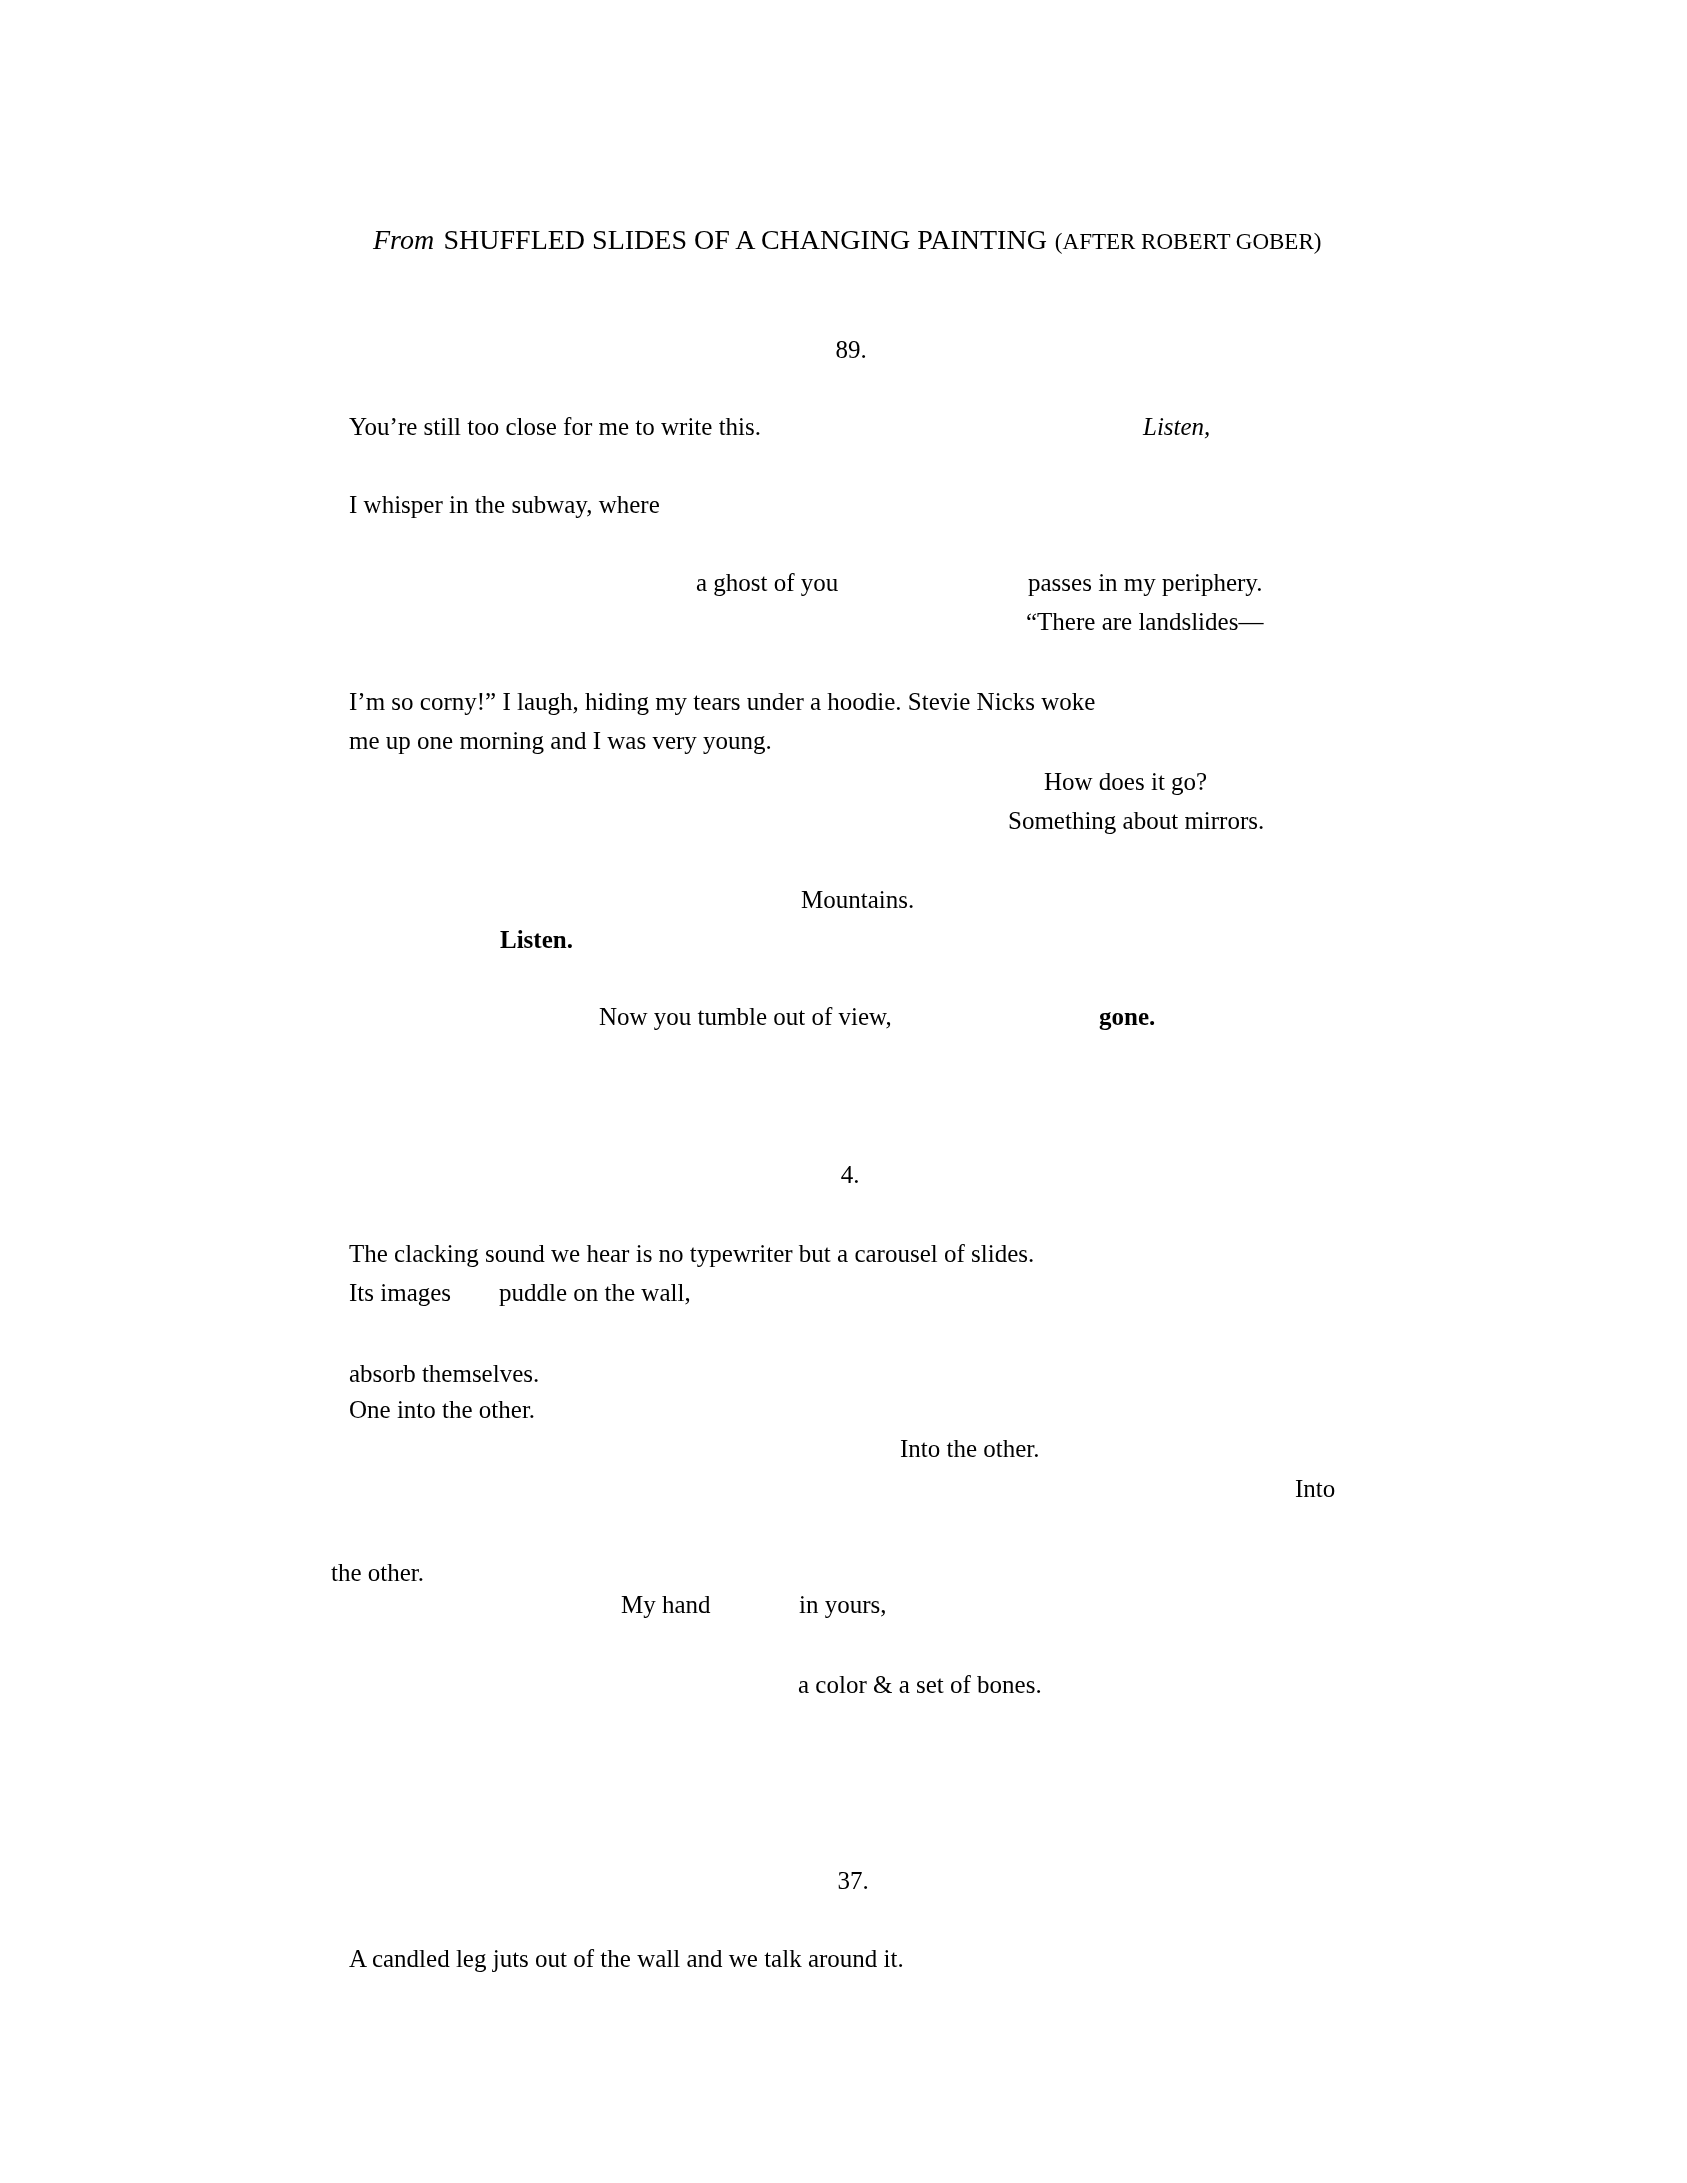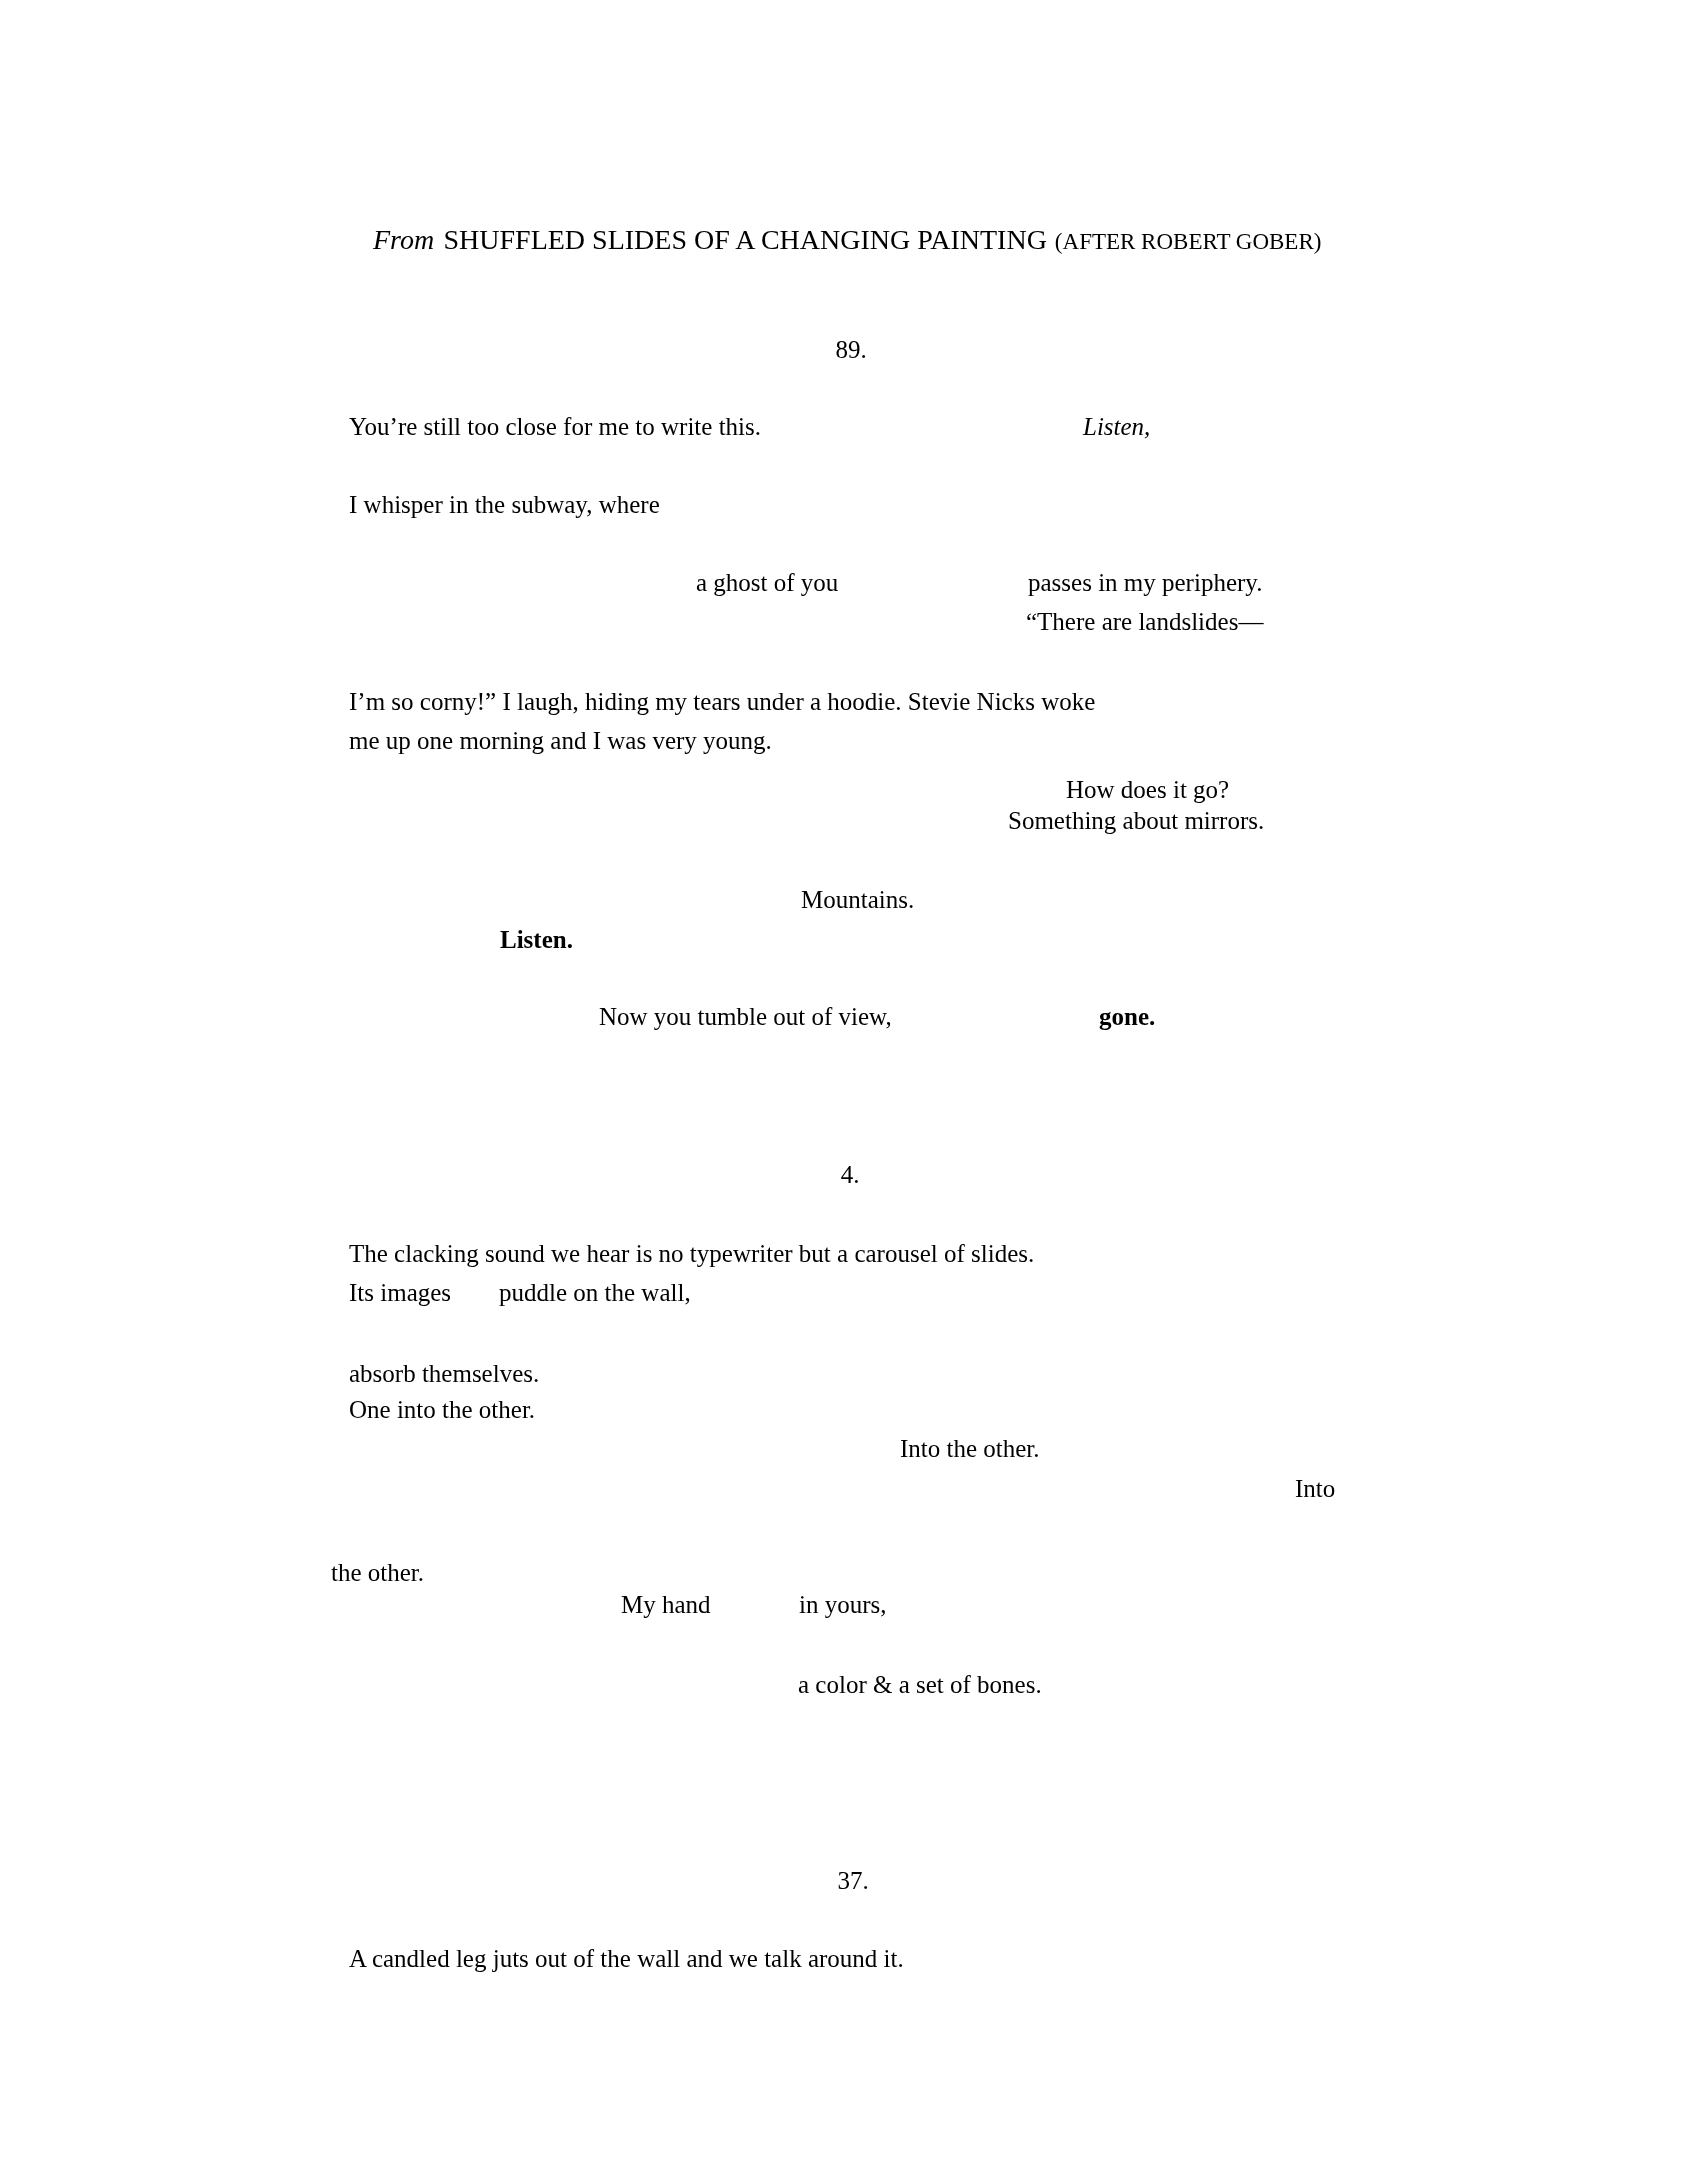--- a/index.html
+++ b/index.html
@@ -50,33 +50,33 @@
 
 <div class="page">
 
   <div class="header-line" style="left:373px; top:226px;">
     <span class="t-from">From</span><span class="t-main">SHUFFLED SLIDES OF A CHANGING PAINTING</span><span class="t-attr">(AFTER ROBERT GOBER)</span>
   </div>
 
   <div class="ln center" style="left:851px; top:337px;">89.</div>
 
   <div class="ln" style="left:349px; top:414px;">You’re still too close for me to write this.</div>
-  <div class="ln italic" style="left:1083px; top:414px;">Listen,</div>
+  <div class="ln italic" style="left:1143px; top:414px;">Listen,</div>
 
   <div class="ln" style="left:349px; top:492px;">I whisper in the subway, where</div>
 
   <div class="ln" style="left:696px; top:570px;">a ghost of you</div>
   <div class="ln" style="left:1028px; top:570px;">passes in my periphery.</div>
 
   <div class="ln" style="left:1026px; top:609px;">“There are landslides—</div>
 
   <div class="ln" style="left:349px; top:728px;">me up one morning and I was very young.</div>
   <div class="ln" style="left:349px; top:689px;">I’m so corny!” I laugh, hiding my tears under a hoodie. Stevie Nicks woke</div>
 
-  <div class="ln" style="left:1066px; top:769px;margin-top:8px;">How does it go?</div>
+  <div class="ln" style="left:1044px; top:769px;">How does it go?</div>
   <div class="ln" style="left:1008px; top:808px;">Something about mirrors.</div>
 
   <div class="ln" style="left:801px; top:887px;">Mountains.</div>
   <div class="ln" style="left:500px; top:927px;font-weight:bold;">Listen.</div>
 
   <div class="ln" style="left:599px; top:1004px;">Now you tumble out of view,</div>
   <div class="ln" style="left:1099px; top:1004px;font-weight:bold;">gone.</div>
 
   <div class="ln center" style="left:850px; top:1162px;">4.</div>
 

